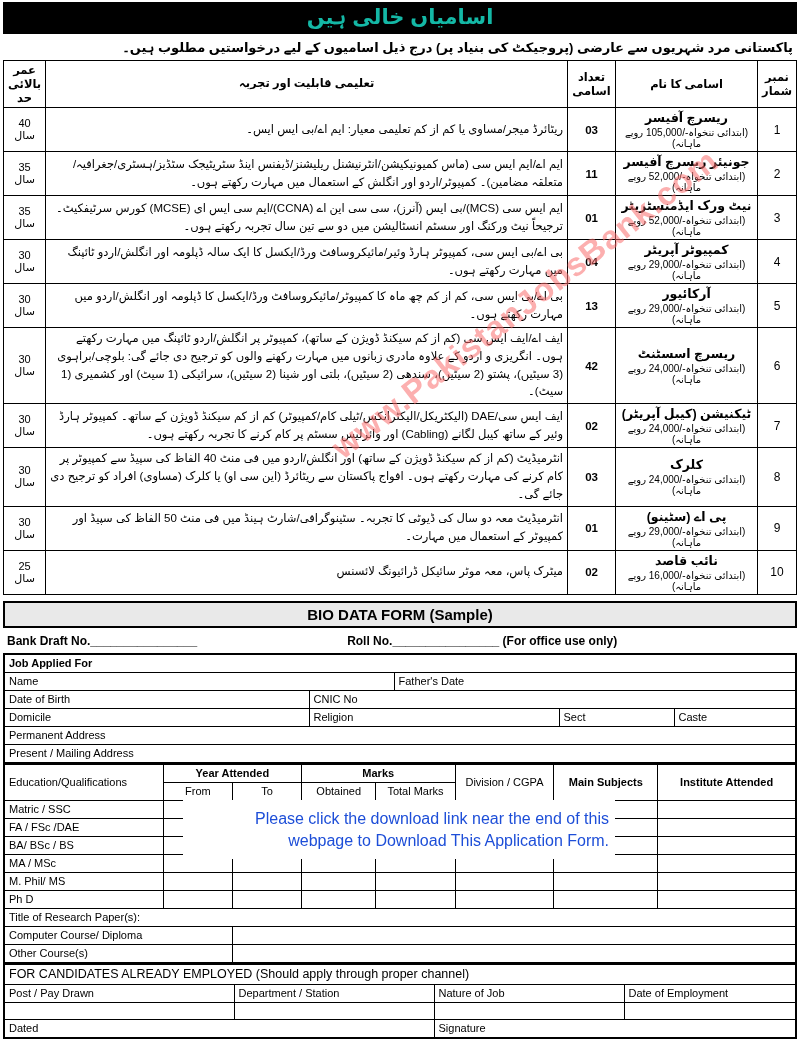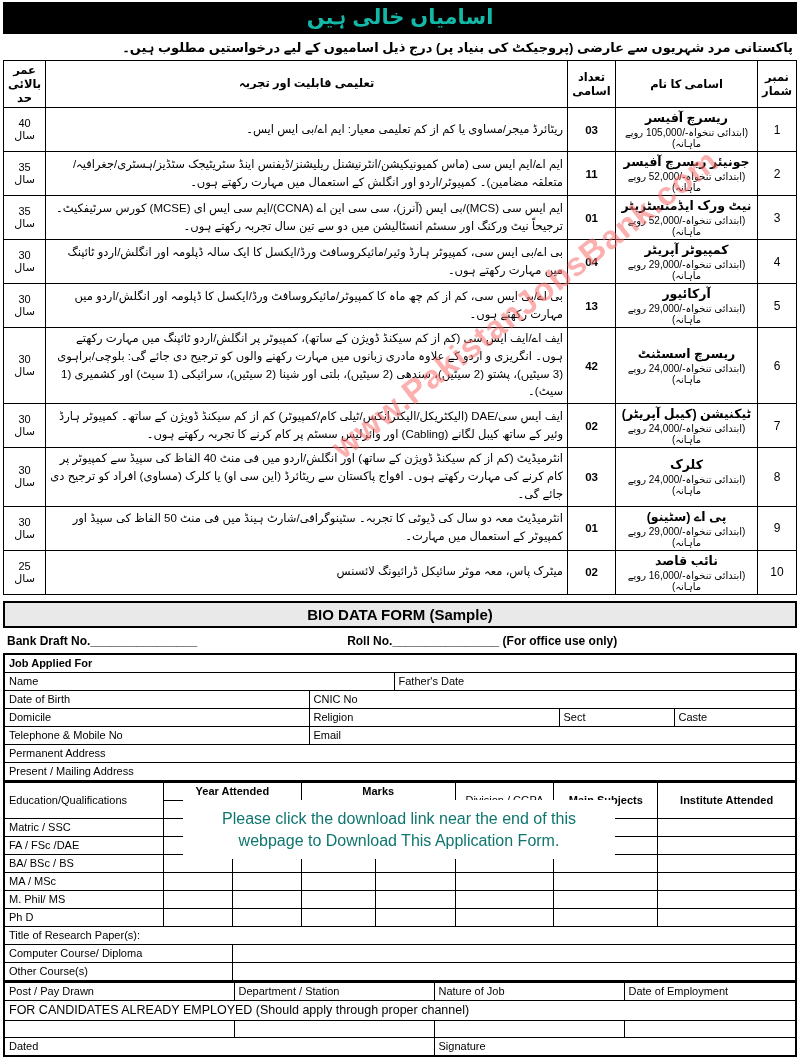--- a/index.html
+++ b/index.html
@@ -59,22 +59,22 @@
   .edu th { font-weight:bold; text-align:center; }
   .center { text-align:center; }
   .indent { padding-left:62px; }
   .indent2 { padding-left:40px; }
   
   .emp-title { font-weight:bold; text-align:center; font-size:12.5px; }
   
   .notice {
     position:absolute; left:183px; top:800px; width:432px;
     background:#fff;
-    color:#0f766e;
-    font-size:16px; text-align:center; line-height:1.35;
+    color:#1d4ed8;
+    font-size:16px; text-align:right; line-height:1.35;
     padding:8px 6px;
   }
   
   .watermark {
     position:absolute; left:255px; top:285px; width:540px;
     transform:rotate(-38deg); transform-origin:center;
     color:rgba(250,110,110,0.55);
     font-size:33px; font-weight:bold; letter-spacing:1px;
     pointer-events:none; text-align:center;
     white-space:nowrap;
@@ -235,24 +235,20 @@
     </tr>
     <tr>
       <td>Date of Birth</td>
       <td colspan="4">CNIC No</td>
     </tr>
     <tr>
       <td>Domicile</td>
       <td colspan="2">Religion</td>
       <td>Sect</td>
       <td>Caste</td>
-    </tr>
-    <tr>
-      <td>Telephone &amp; Mobile No</td>
-      <td colspan="4">Email</td>
     </tr>
     <tr>
       <td colspan="5">Permanent Address</td>
     </tr>
     <tr>
       <td colspan="5">Present / Mailing Address</td>
     </tr>
   </tbody>
     </table>
 
@@ -358,29 +354,29 @@
 
   <table class="form form-outer" style="border-top:none">
     <colgroup>
         <col style="width:230px">
         <col style="width:200px">
         <col style="width:190px">
         <col style="width:172px">
       </colgroup>
     <tbody>
         <tr>
+      <td colspan="4" class="emp-title">FOR CANDIDATES ALREADY EMPLOYED (Should apply through proper channel)</td>
+    </tr>
+    <tr>
       <td class="center">Post / Pay Drawn</td>
       <td class="center">Department / Station</td>
       <td class="center">Nature of Job</td>
       <td class="center">Date of Employment</td>
     </tr>
     <tr>
-      <td colspan="4" class="emp-title">FOR CANDIDATES ALREADY EMPLOYED (Should apply through proper channel)</td>
-    </tr>
-    <tr>
       <td></td>
           <td></td>
           <td></td>
           <td></td>
     </tr>
     <tr>
       <td colspan="2" class="indent">Dated</td>
       <td colspan="2" class="indent2">Signature</td>
     </tr>
   </tbody>

